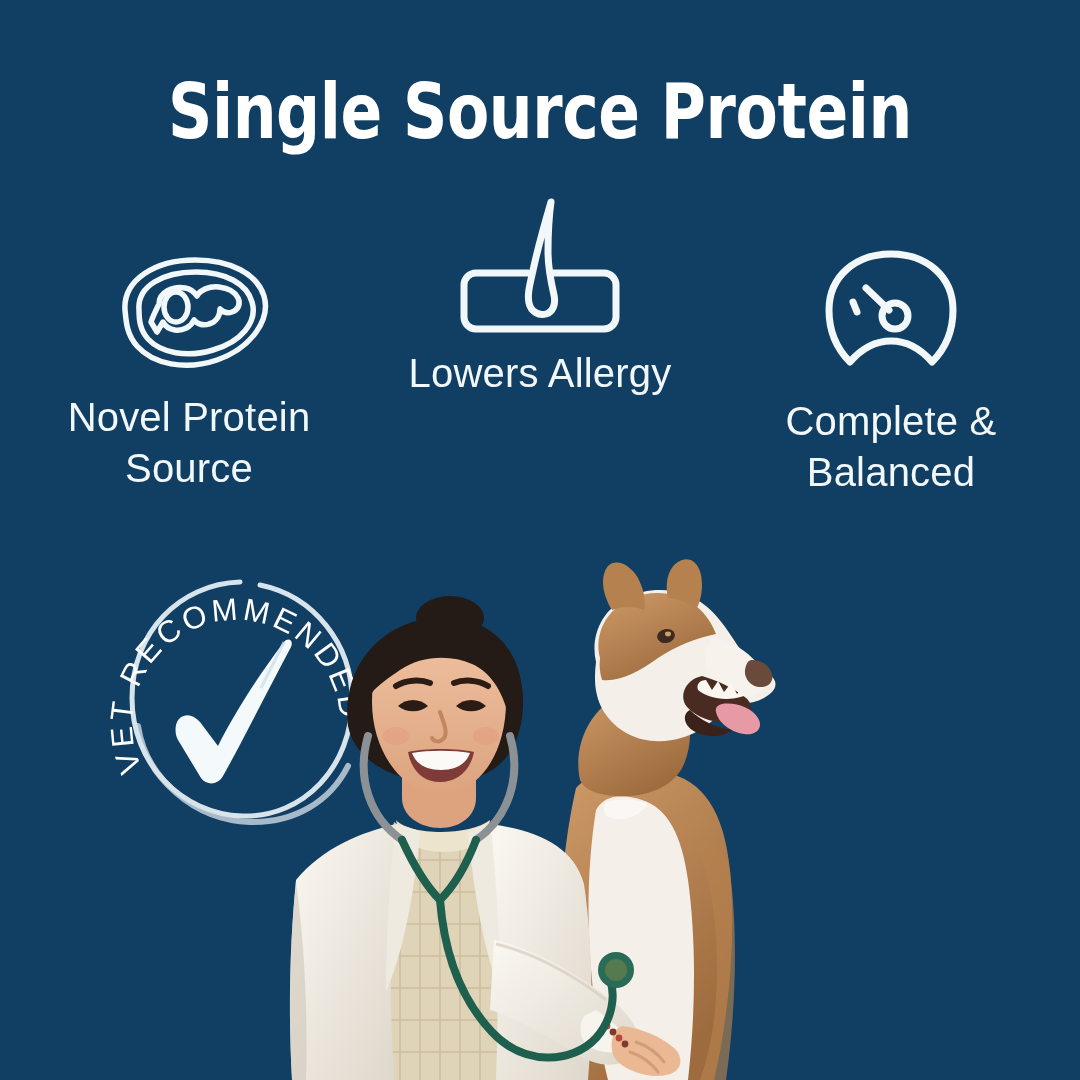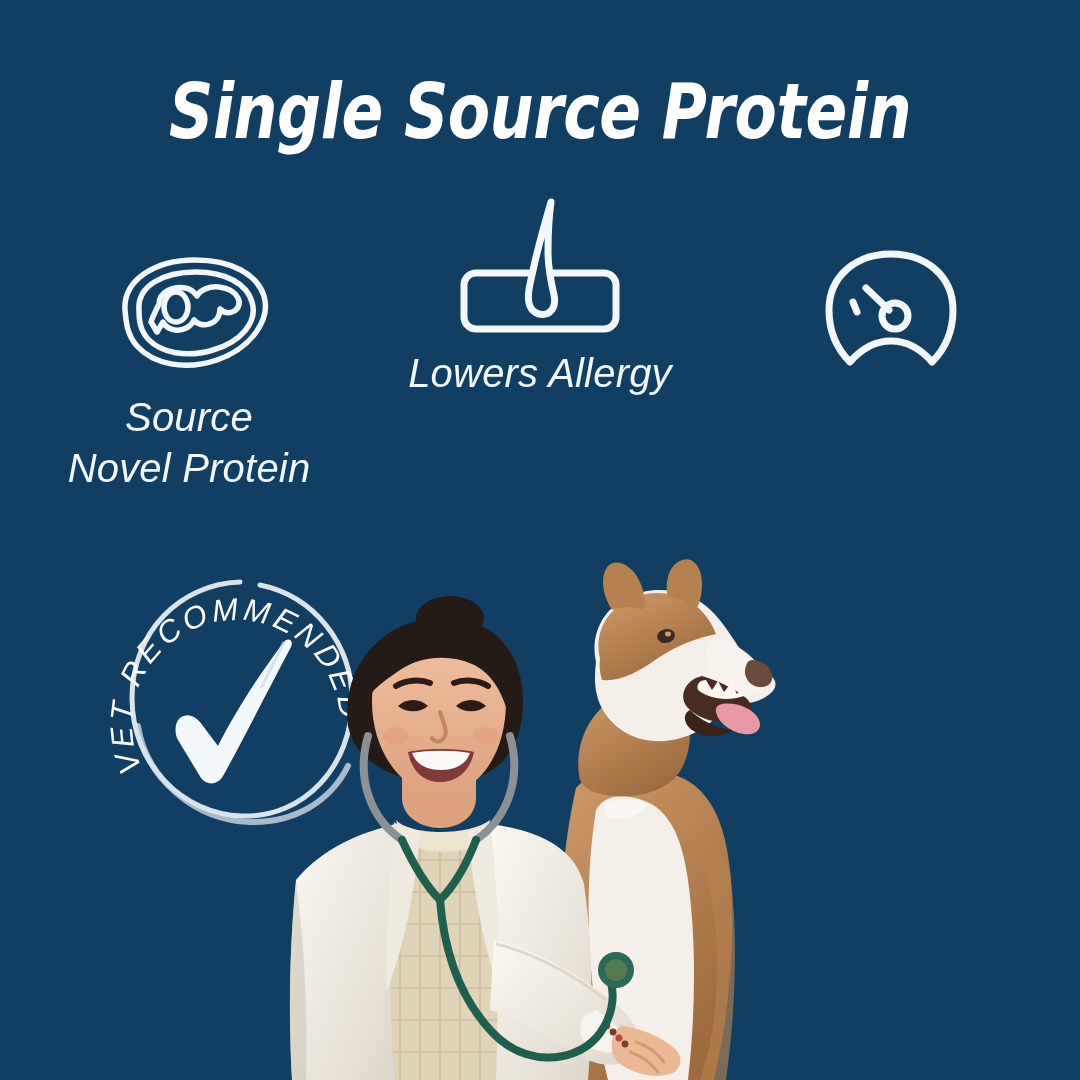--- a/index.html
+++ b/index.html
@@ -10,21 +10,20 @@
     overflow: hidden;
     font-family: "Liberation Sans", "DejaVu Sans", sans-serif;
   }
 
   #stage {
     position: relative;
     width: 1080px;
     height: 1080px;
     background: #d946ef;      
     overflow: hidden;
-    font-style: italic;
   }
 
   
   .navy-field {
     position: absolute;
     left: -12%;
     top: -60%;
     width: 124%;
     height: 212%;
     background: #103F63;
@@ -145,22 +144,22 @@
                    C101 40 110 36 120 37 C129 38 136 42 139 48
                    C142 54 139 60 133 62 C128 64 124 62 121 59
                    C121 66 117 72 110 74 C104 76 98 74 95 70
                    C92 77 84 81 76 80 C70 79 66 76 64 72
                    L58 82 L52 72 C54 66 57 60 60 54 Z"></path>
 
           <ellipse cx="77" cy="57" rx="12" ry="15"></ellipse>
         </svg>
       </div>
       <div class="feature-label">
+        <div>Novel Protein</div>
         <div>Source</div>
-        <div>Novel Protein</div>
       </div>
     </div>
 
     <div class="feature f-skin">
       <div class="feature-icon">
         <svg width="168" height="148" viewBox="0 0 168 148" fill="none" stroke="#F2F7FA" stroke-width="7" stroke-linecap="round" stroke-linejoin="round">
 
           <path d="M96 77 H148 a12 12 0 0 1 12 12 v32 a12 12 0 0 1 -12 12
                    H20 a12 12 0 0 1 -12 -12 v-32 a12 12 0 0 1 12 -12 H72"></path>
 
@@ -183,20 +182,24 @@
                    C104 100 90 93 75 93
                    C60 93 46 100 34 114
                    C22 102 13 84 13 62 Z"></path>
 
           <path d="M50 40 L73 62"></path>
 
           <circle cx="79" cy="68" r="13"></circle>
 
           <path d="M37 54 L41 64"></path>
         </svg>
+      </div>
+      <div class="feature-label">
+        <div>Complete &amp;</div>
+        <div>Balanced</div>
       </div>
     </div>
 
   </div>
 
   <div class="vet-stamp">
     <svg width="268" height="300" viewBox="0 0 268 300">
       <defs>
 
         <path id="vetArc" d="M 38 218 A 104 104 0 1 1 232 172" fill="none"></path>

